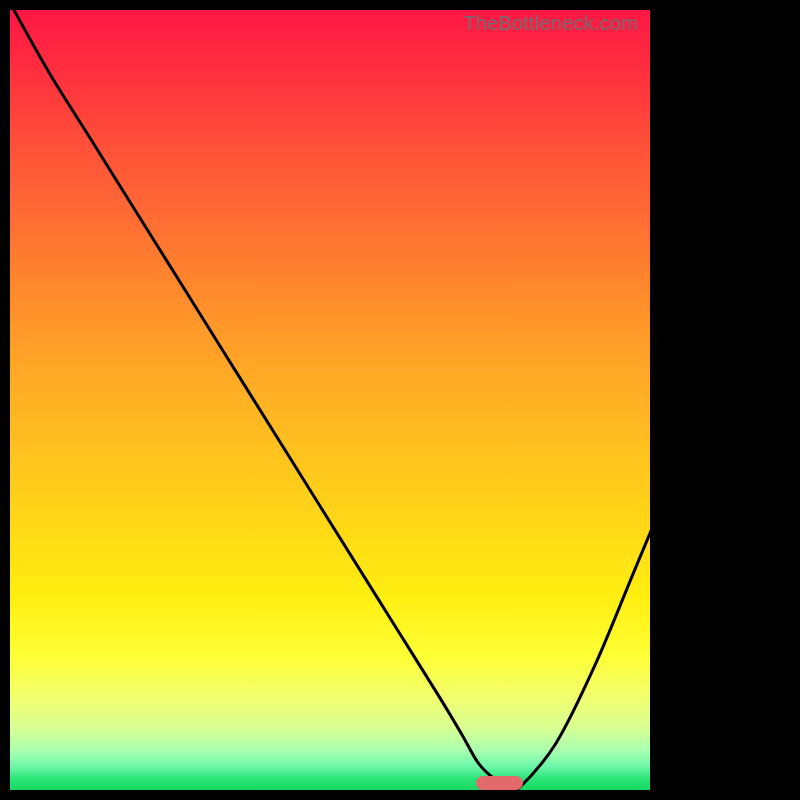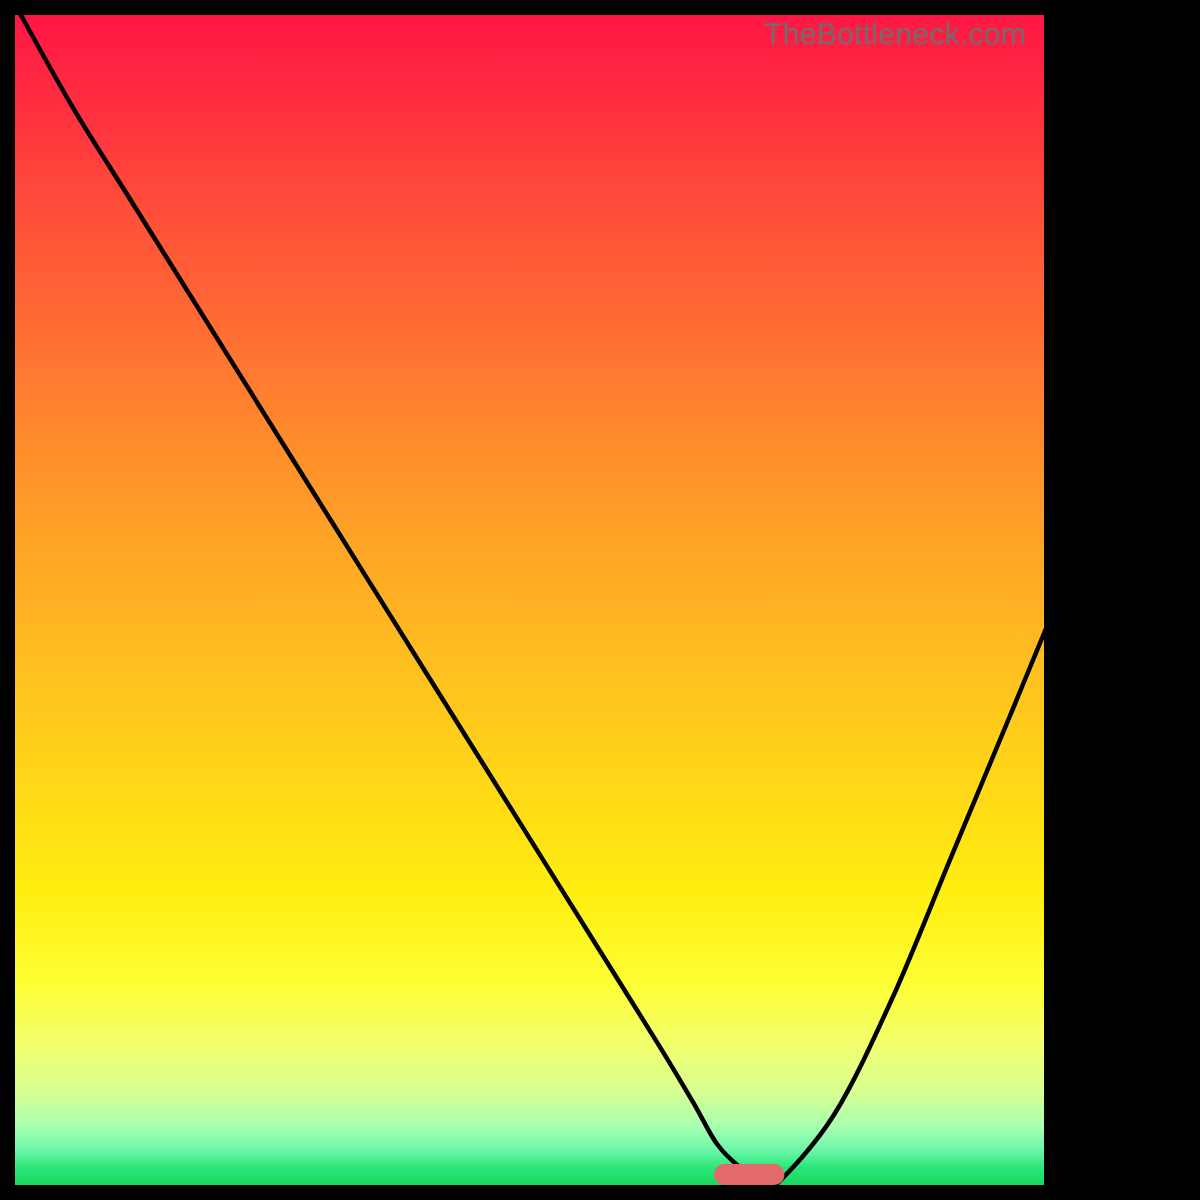--- a/index.html
+++ b/index.html
@@ -34,21 +34,20 @@
       #ffd817 66%,
       #ffee10 75%,
       #fdff36 83%,
       #f2ff6e 88%,
       #d8ff92 92%,
       #a8ffb0 95%,
       #6cf7a8 97%,
       #2de57a 98.5%,
       #16d95e 100%
     );
-    padding-left: 46px;
   }
   .watermark {
     position: absolute;
     top: 2px;
     right: 12px;
     color: #6e6e6e;
     font-size: 20px;
     font-weight: 500;
     letter-spacing: 0.2px;
     z-index: 3;

